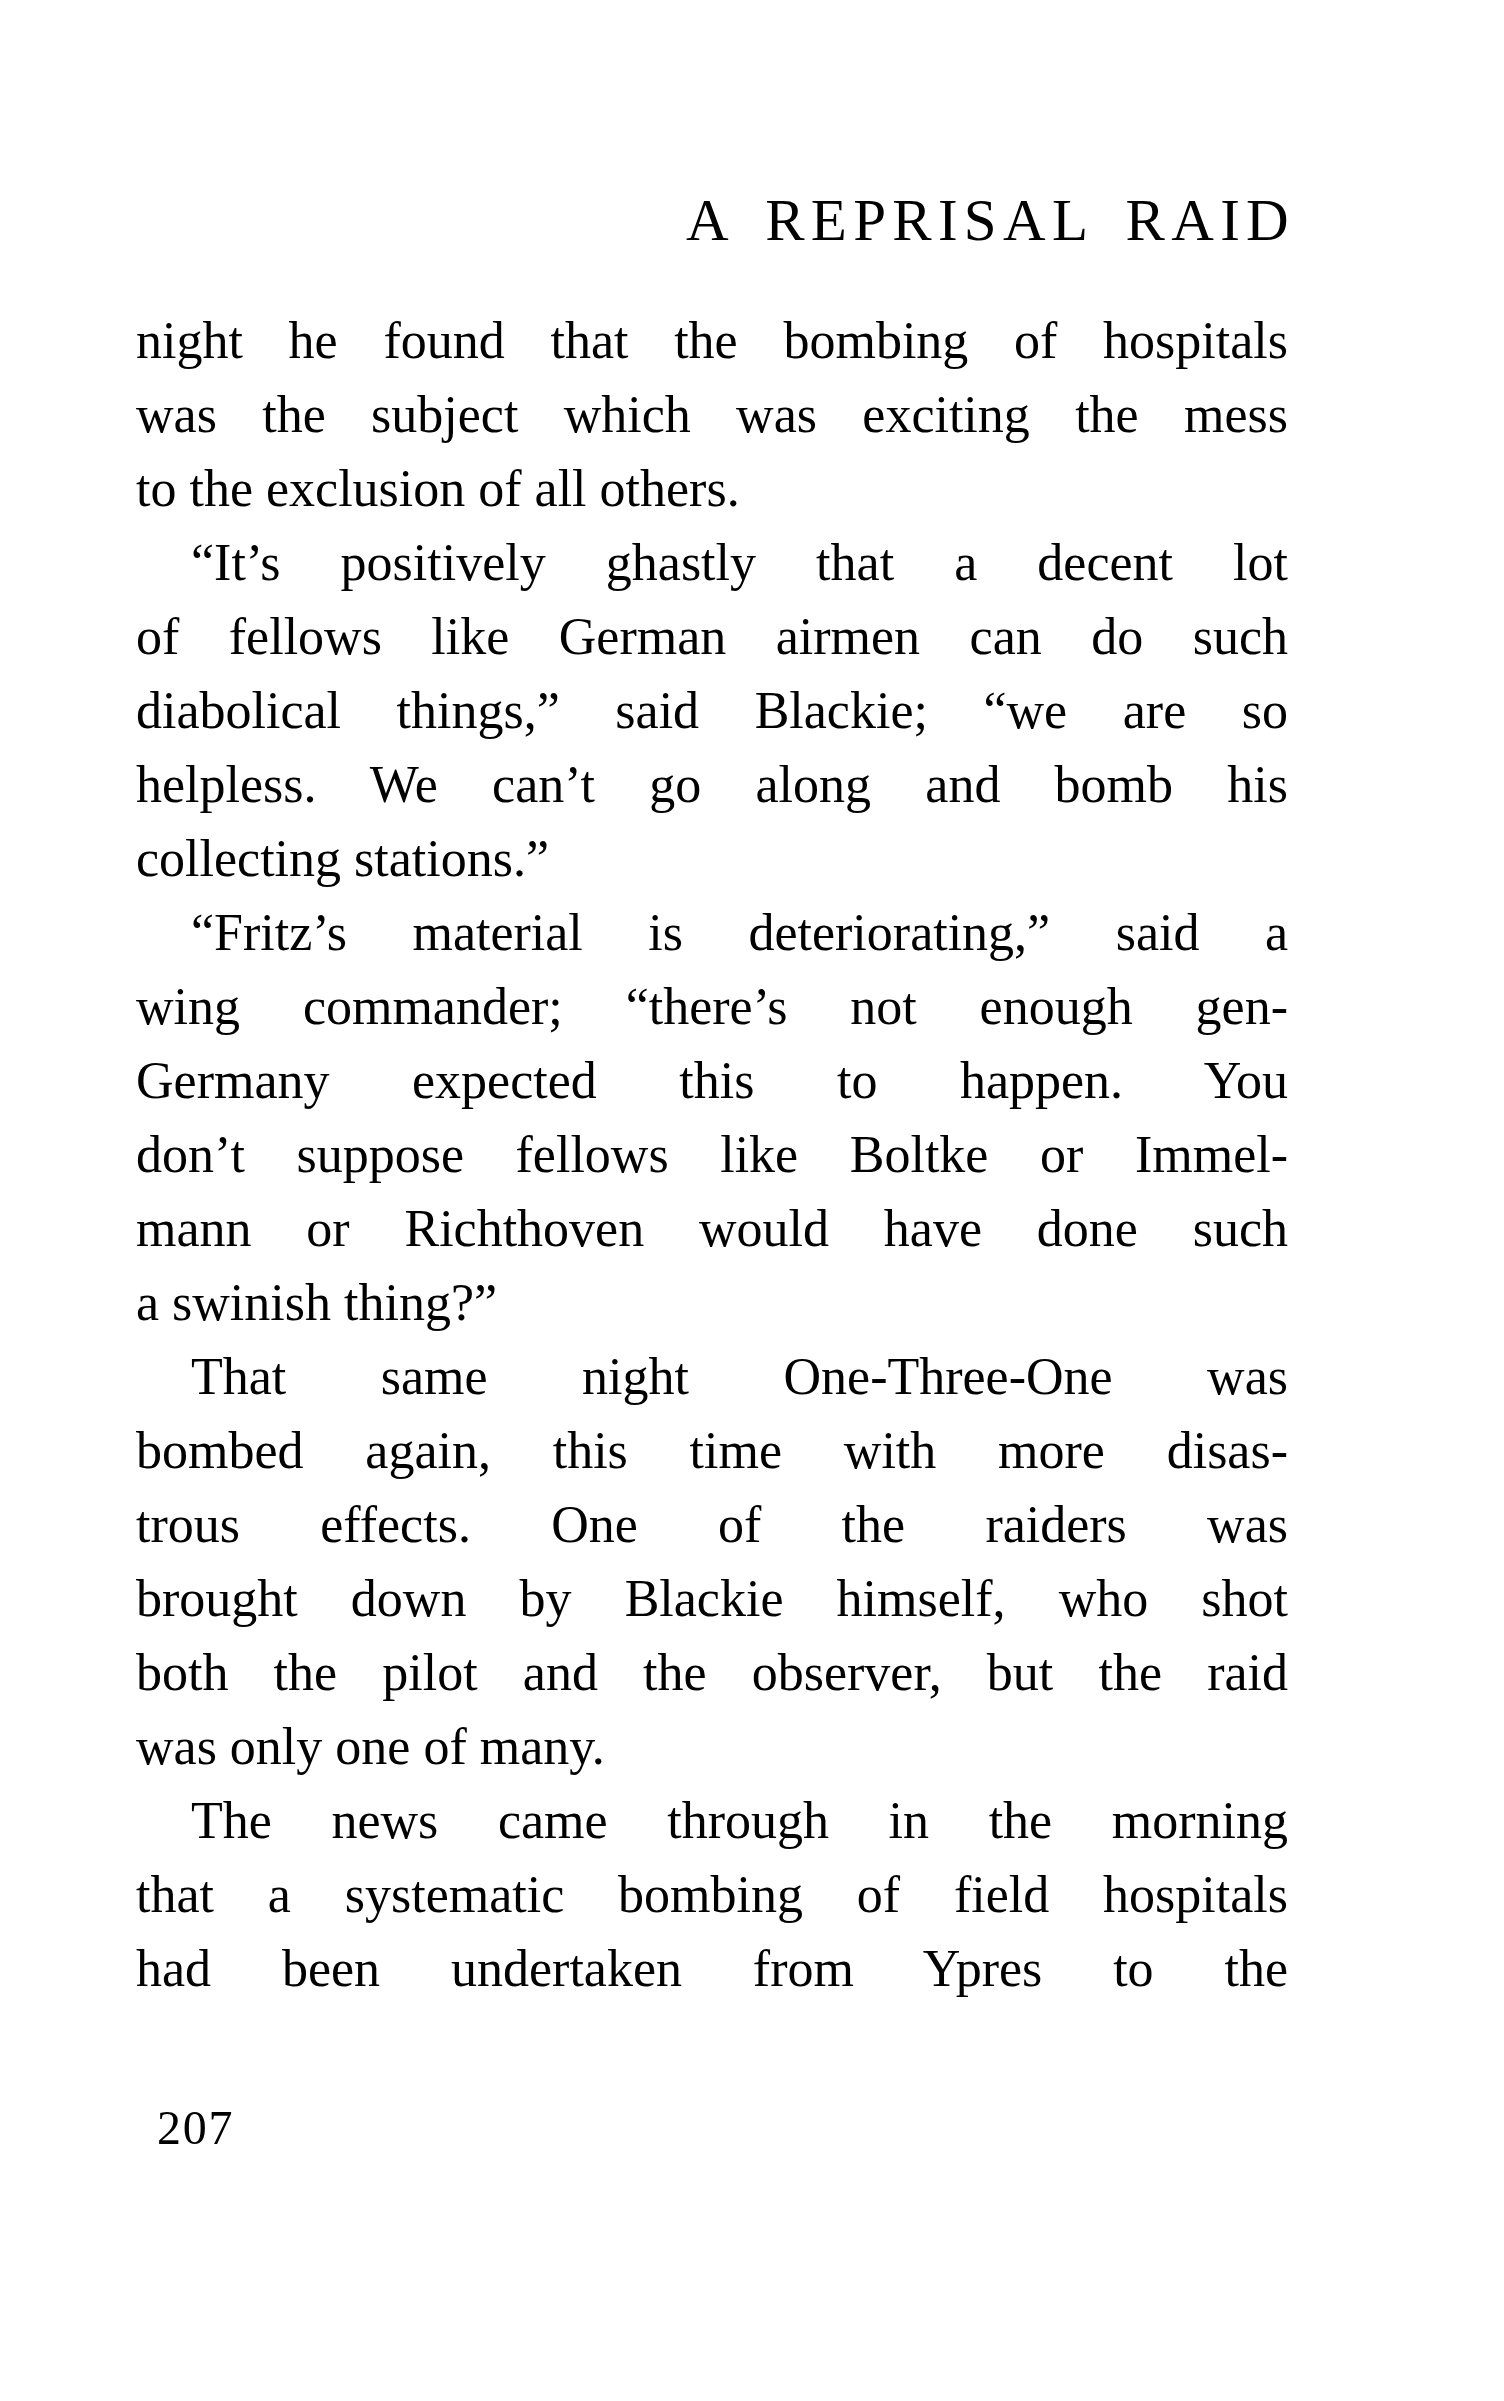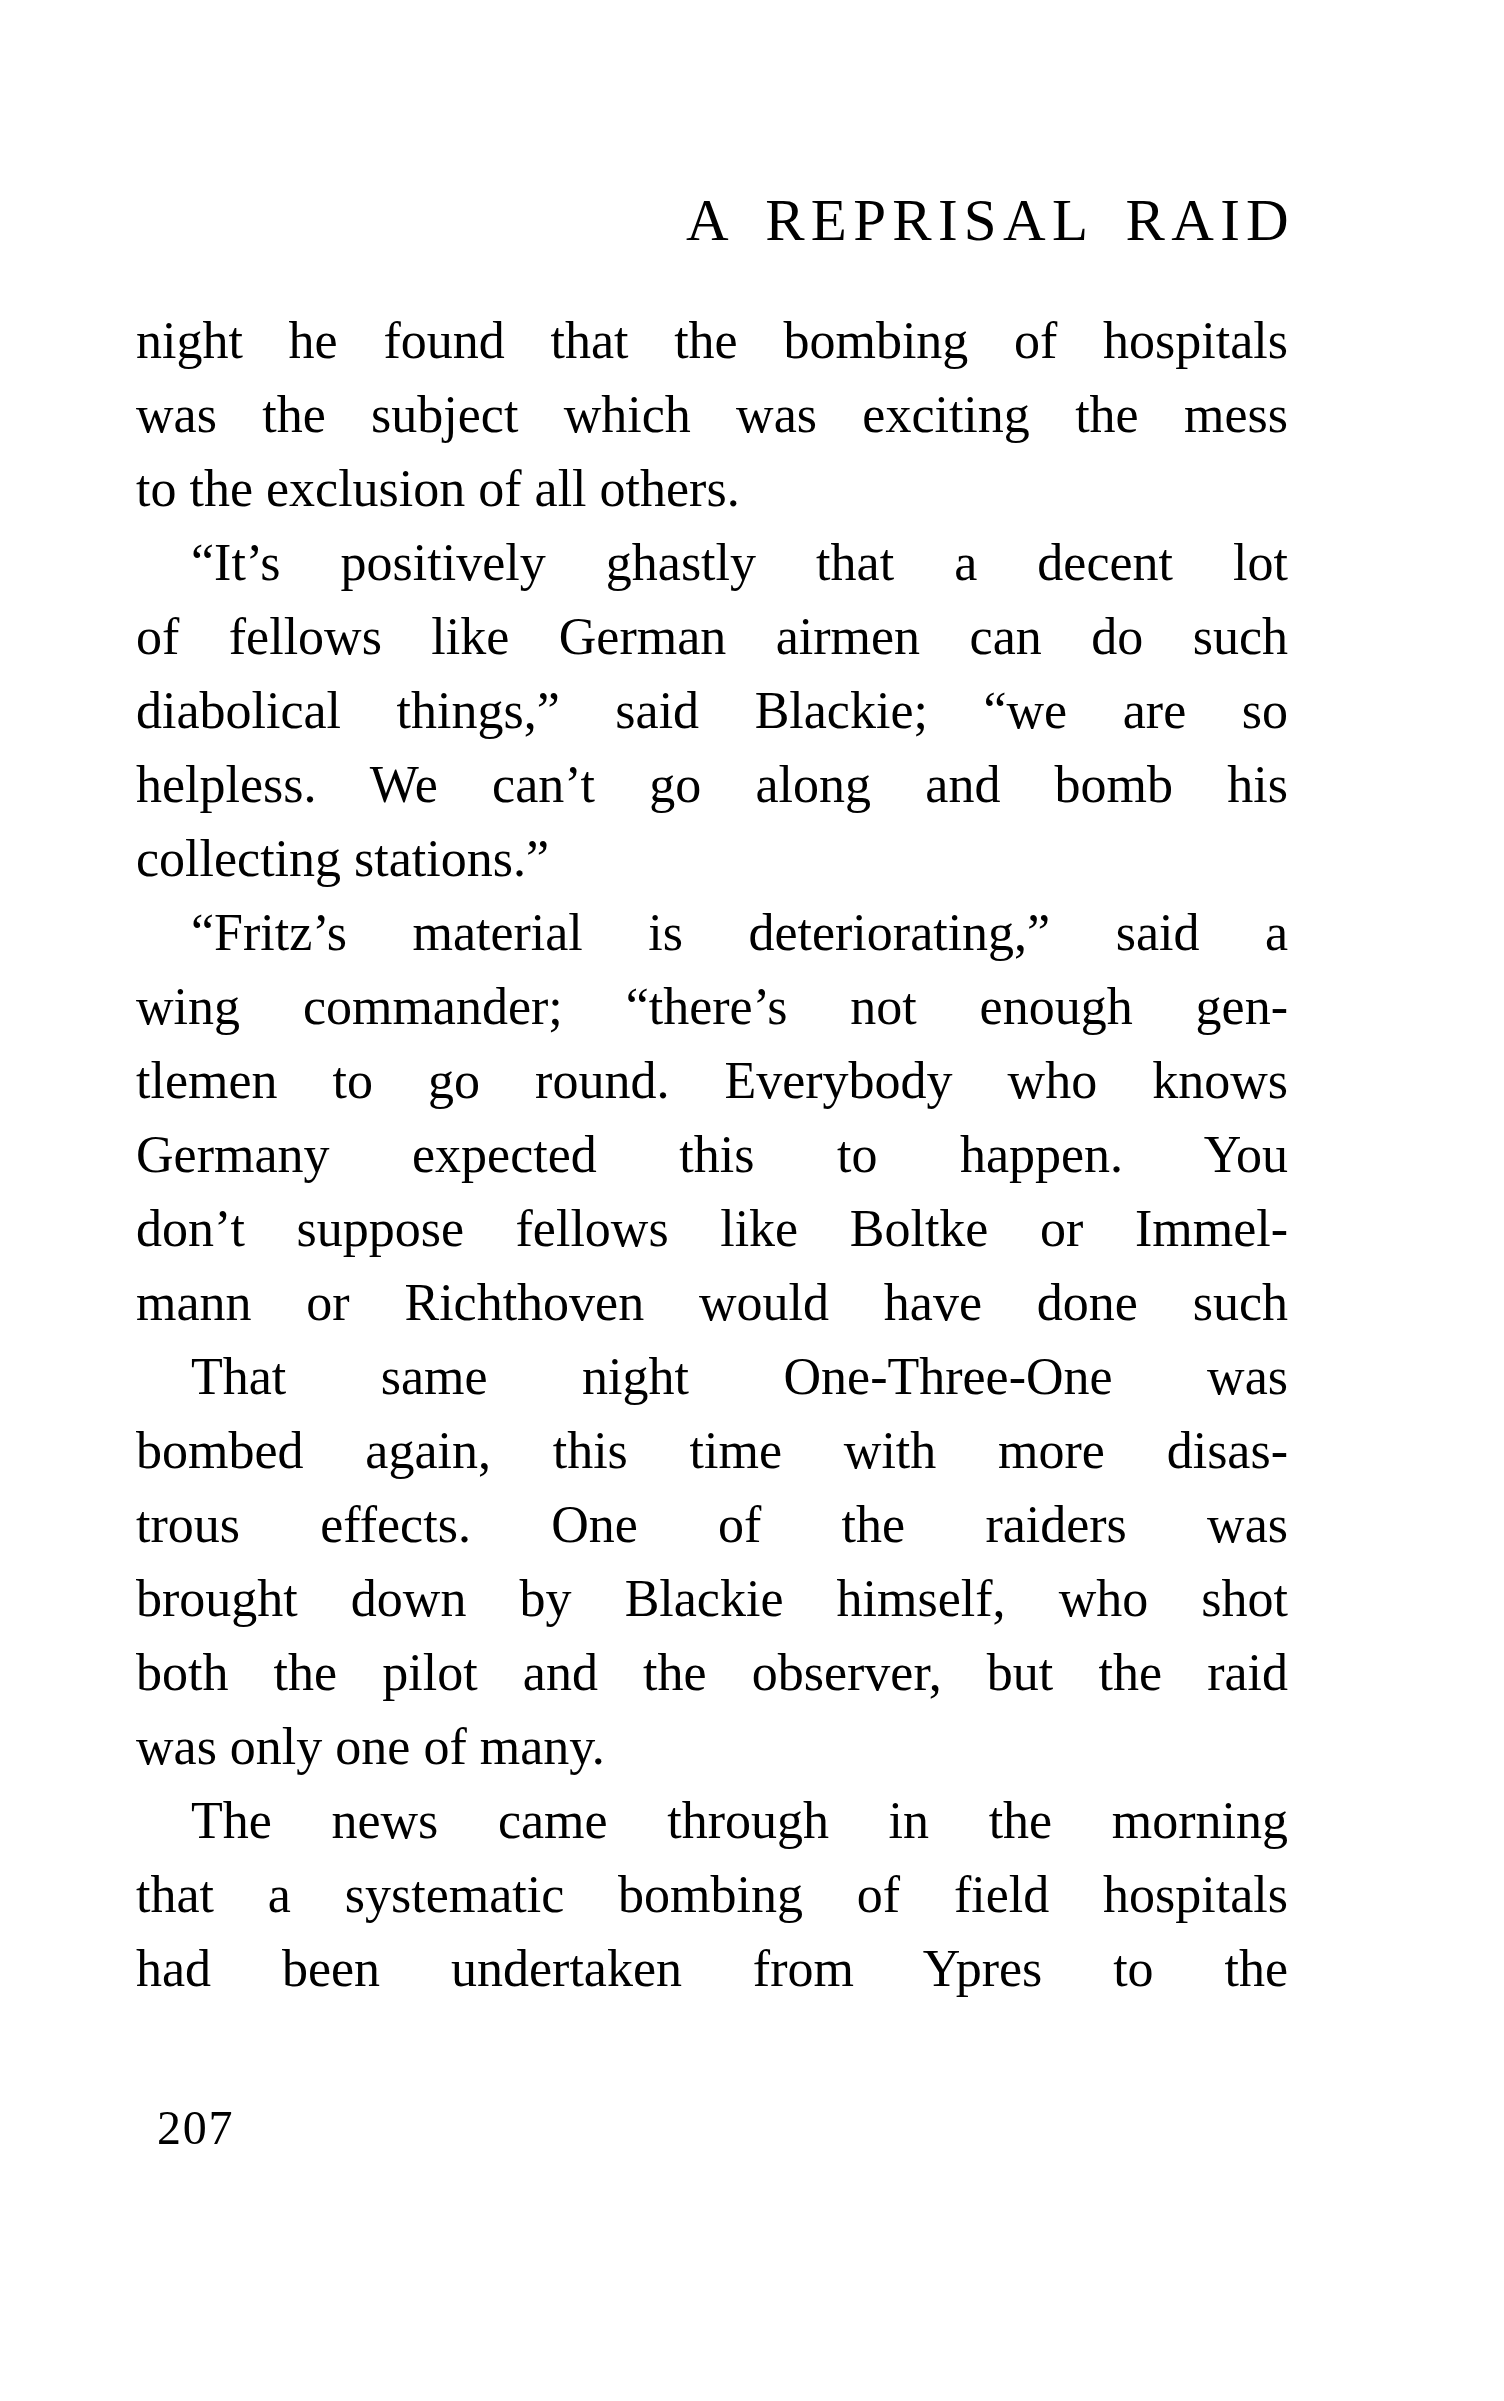--- a/index.html
+++ b/index.html
@@ -79,24 +79,24 @@
     <div class="line">night he found that the bombing of hospitals</div>
     <div class="line">was the subject which was exciting the mess</div>
     <div class="line plast">to the exclusion of all others.</div>
     <div class="line indent">“It’s positively ghastly that a decent lot</div>
     <div class="line">of fellows like German airmen can do such</div>
     <div class="line">diabolical things,” said Blackie; “we are so</div>
     <div class="line">helpless. We can’t go along and bomb his</div>
     <div class="line plast">collecting stations.”</div>
     <div class="line indent">“Fritz’s material is deteriorating,” said a</div>
     <div class="line">wing commander; “there’s not enough gen-</div>
-    <div class="line">tlemen to go round. Everybody who knows</div>
     <div class="line">Germany expected this to happen. You</div>
     <div class="line">don’t suppose fellows like Boltke or Immel-</div>
     <div class="line">mann or Richthoven would have done such</div>
+    <div class="line plast">a swinish thing?”</div>
     <div class="line indent">That same night One-Three-One was</div>
     <div class="line">bombed again, this time with more disas-</div>
     <div class="line">trous effects. One of the raiders was</div>
     <div class="line">brought down by Blackie himself, who shot</div>
     <div class="line">both the pilot and the observer, but the raid</div>
     <div class="line plast">was only one of many.</div>
     <div class="line indent">The news came through in the morning</div>
     <div class="line">that a systematic bombing of field hospitals</div>
     <div class="line">had been undertaken from Ypres to the</div>
   </div>

